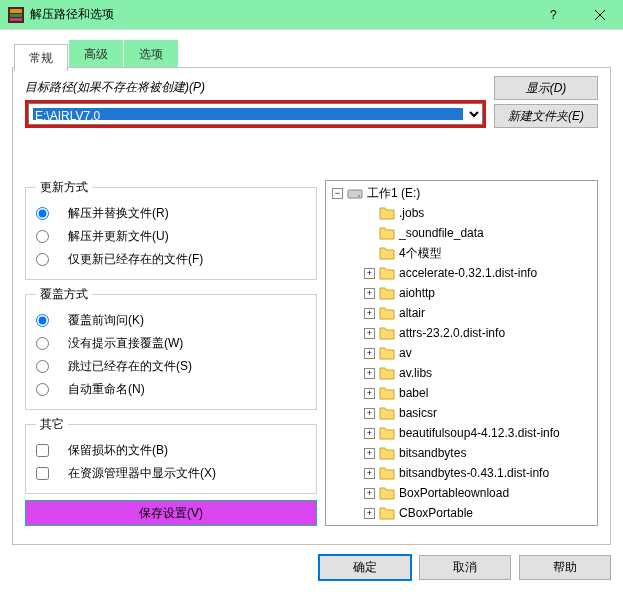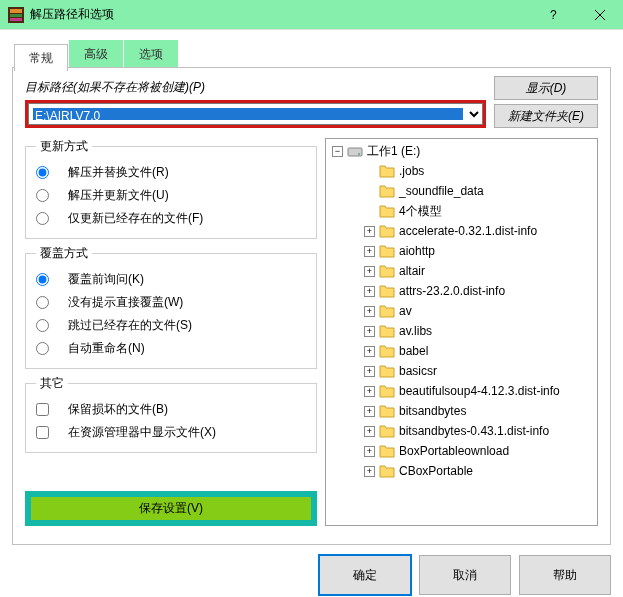--- a/index.html
+++ b/index.html
@@ -21,37 +21,37 @@
 .path-row { display: flex; align-items: flex-end; gap: 8px; }
 .path-col { flex: 1; display: flex; flex-direction: column; }
 .path-label { margin-bottom: 4px; font-style: italic; }
 .right-btns { display: flex; flex-direction: column; gap: 4px; width: 104px; margin-top:-2px;}
 button.std { height: 24px; border: 1px solid #adadad; background: #e1e1e1; padding: 0 8px; cursor: default; font-style: italic; }
 
 .combo-wrap { position: relative; border: 3px solid #d01818; width: 100%; }
 select.path-combo { width: 100%; height: 22px; border: 1px solid #7a7a7a; background: #fff; padding-left: 2px; }
 .combo-text { position: absolute; left: 5px; top: 5px; right: 20px; bottom: 5px; background: #1e77d3; color: #fff; padding: 0 2px; line-height: 16px; white-space: nowrap; overflow: hidden; pointer-events: none; }
 
-.lower { display: flex; gap: 8px; margin-top: 10px; height: 388px; }
+.lower { display: flex; gap: 8px; margin-top: 10px; height: 388px; align-items: flex-end; }
 .left-col { width: 292px; display: flex; flex-direction: column; gap: 6px; }
 fieldset { border: 1px solid #d0d0d0; padding: 6px 10px 8px 10px; margin: 0; }
 legend { padding: 0 4px; color: #000; }
 .opt { display: flex; align-items: center; gap: 19px; padding: 3px 0; }
 input[type=radio], input[type=checkbox] { margin: 0; width: 13px; height: 13px; }
 .save-row { margin-top: auto; }
-button.wide { width: 100%; height: 35px; border: 6px solid #14b8a6; background: #84cc16; }
+button.wide { width: 100%; height: 26px; border: 1px solid #14b8a6; background: #d946ef; }
 
 .tree-wrap { flex: 1; border: 1px solid #9f9f9f; background: #fff; overflow: auto; padding: 2px 0; }
 .tree-node { display: flex; align-items: center; height: 20px; white-space: nowrap; }
 .exp { width: 11px; height: 11px; display: inline-flex; align-items: center; justify-content: center; border: 1px solid #888; font-size: 9px; line-height: 1; margin-right: 4px; background: #fff; }
 .exp.blank { border: none; }
 .tv-icon { width: 16px; height: 16px; margin-right: 4px; }
 
 .dlg-btns { display: flex; justify-content: flex-end; gap: 8px; padding: 10px 12px 12px 0; }
-button.dlg { width: 92px; height: 40px; border: 1px solid #adadad; background: #e1e1e1; }
+button.dlg { width: 92px; height: 25px; border: 1px solid #adadad; background: #e1e1e1; }
 button.dlg.default { border: 1px solid #0078d7; outline: 1px solid #0078d7; }
 </style>
 </head>
 <body>
 
 <div class="titlebar">
   <span class="app-icon">
     <svg width="16" height="16">
         <rect x="0" y="0" width="16" height="16" fill="#4a2a10"></rect>
         <rect x="2" y="2" width="12" height="4" fill="#e28b2d"></rect>

